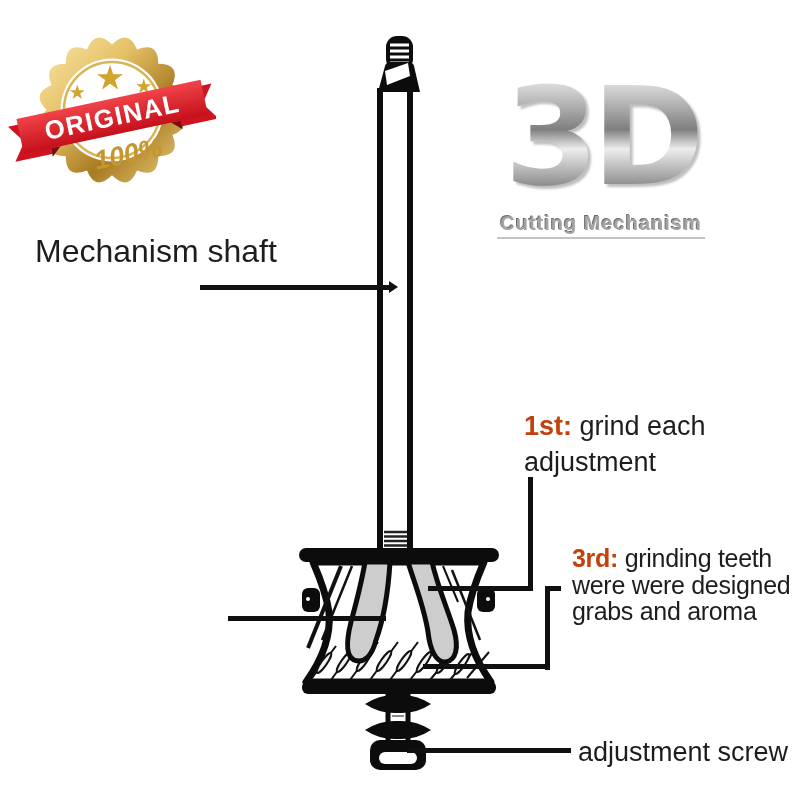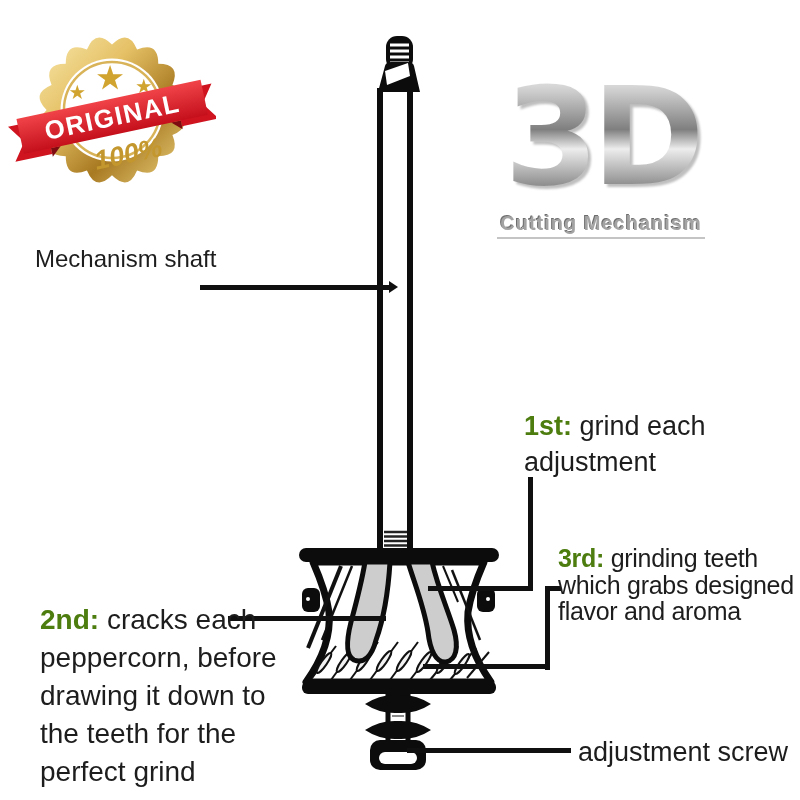--- a/index.html
+++ b/index.html
@@ -37,25 +37,25 @@
   .l2v{left:528px;top:477px;width:5px;height:114px;}
   .l2h{left:428px;top:586px;width:105px;height:5px;}
   .l3{left:228px;top:616px;width:158px;height:5px;}
   .l4t{left:545px;top:586px;width:16px;height:5px;}
   .l4v{left:545px;top:586px;width:5px;height:84px;}
   .l4h{left:423px;top:664px;width:127px;height:5px;}
   .l5{left:407px;top:748px;width:164px;height:5px;}
 
   
   .ann{position:absolute;color:#1d1d1d;}
-  .red{color:#4d7c0f;font-weight:bold;}
-  .ann-shaft{left:35px;top:240px;font-size:24px;line-height:38px;}
+  .red{color:#c2410c;font-weight:bold;}
+  .ann-shaft{left:35px;top:232px;font-size:32px;line-height:38px;}
   .ann-first{left:524px;top:408px;font-size:27px;line-height:36px;}
   .ann-second{left:40px;top:601px;font-size:28px;line-height:38px;}
-  .ann-third{left:558px;top:545px;font-size:25px;line-height:26.5px;letter-spacing:-0.3px;}
+  .ann-third{left:572px;top:545px;font-size:25px;line-height:26.5px;letter-spacing:-0.3px;}
   .ann-thickness{left:578px;top:734px;font-size:27px;line-height:37px;}
 </style>
 </head>
 <body>
 
 <div class="canvas">
 
   <svg class="badge" viewBox="0 0 210 196">
     <defs>
       <linearGradient id="goldGrad" x1="0" y1="0" x2="1" y2="1">
@@ -191,31 +191,24 @@
 
   <div class="ann ann-shaft">
     <div>Mechanism shaft</div>
   </div>
 
   <div class="ann ann-first">
     <div><span class="red">1st:</span><span> grind each</span></div>
     <div>adjustment</div>
   </div>
 
-  <div class="ann ann-second">
-    <div><span class="red">2nd:</span><span> cracks each</span></div>
-    <div>peppercorn, before</div>
-    <div>drawing it down to</div>
-    <div>the teeth for the</div>
-    <div>perfect grind</div>
-  </div>
 
   <div class="ann ann-third">
     <div><span class="red">3rd:</span><span> grinding teeth</span></div>
-    <div>which grabs designed</div>
-    <div>flavor and aroma</div>
+    <div>were were designed</div>
+    <div>grabs and aroma</div>
   </div>
 
   <div class="ann ann-thickness">
     <div>adjustment screw</div>
   </div>
 
 </div>
 
 </body></html>

